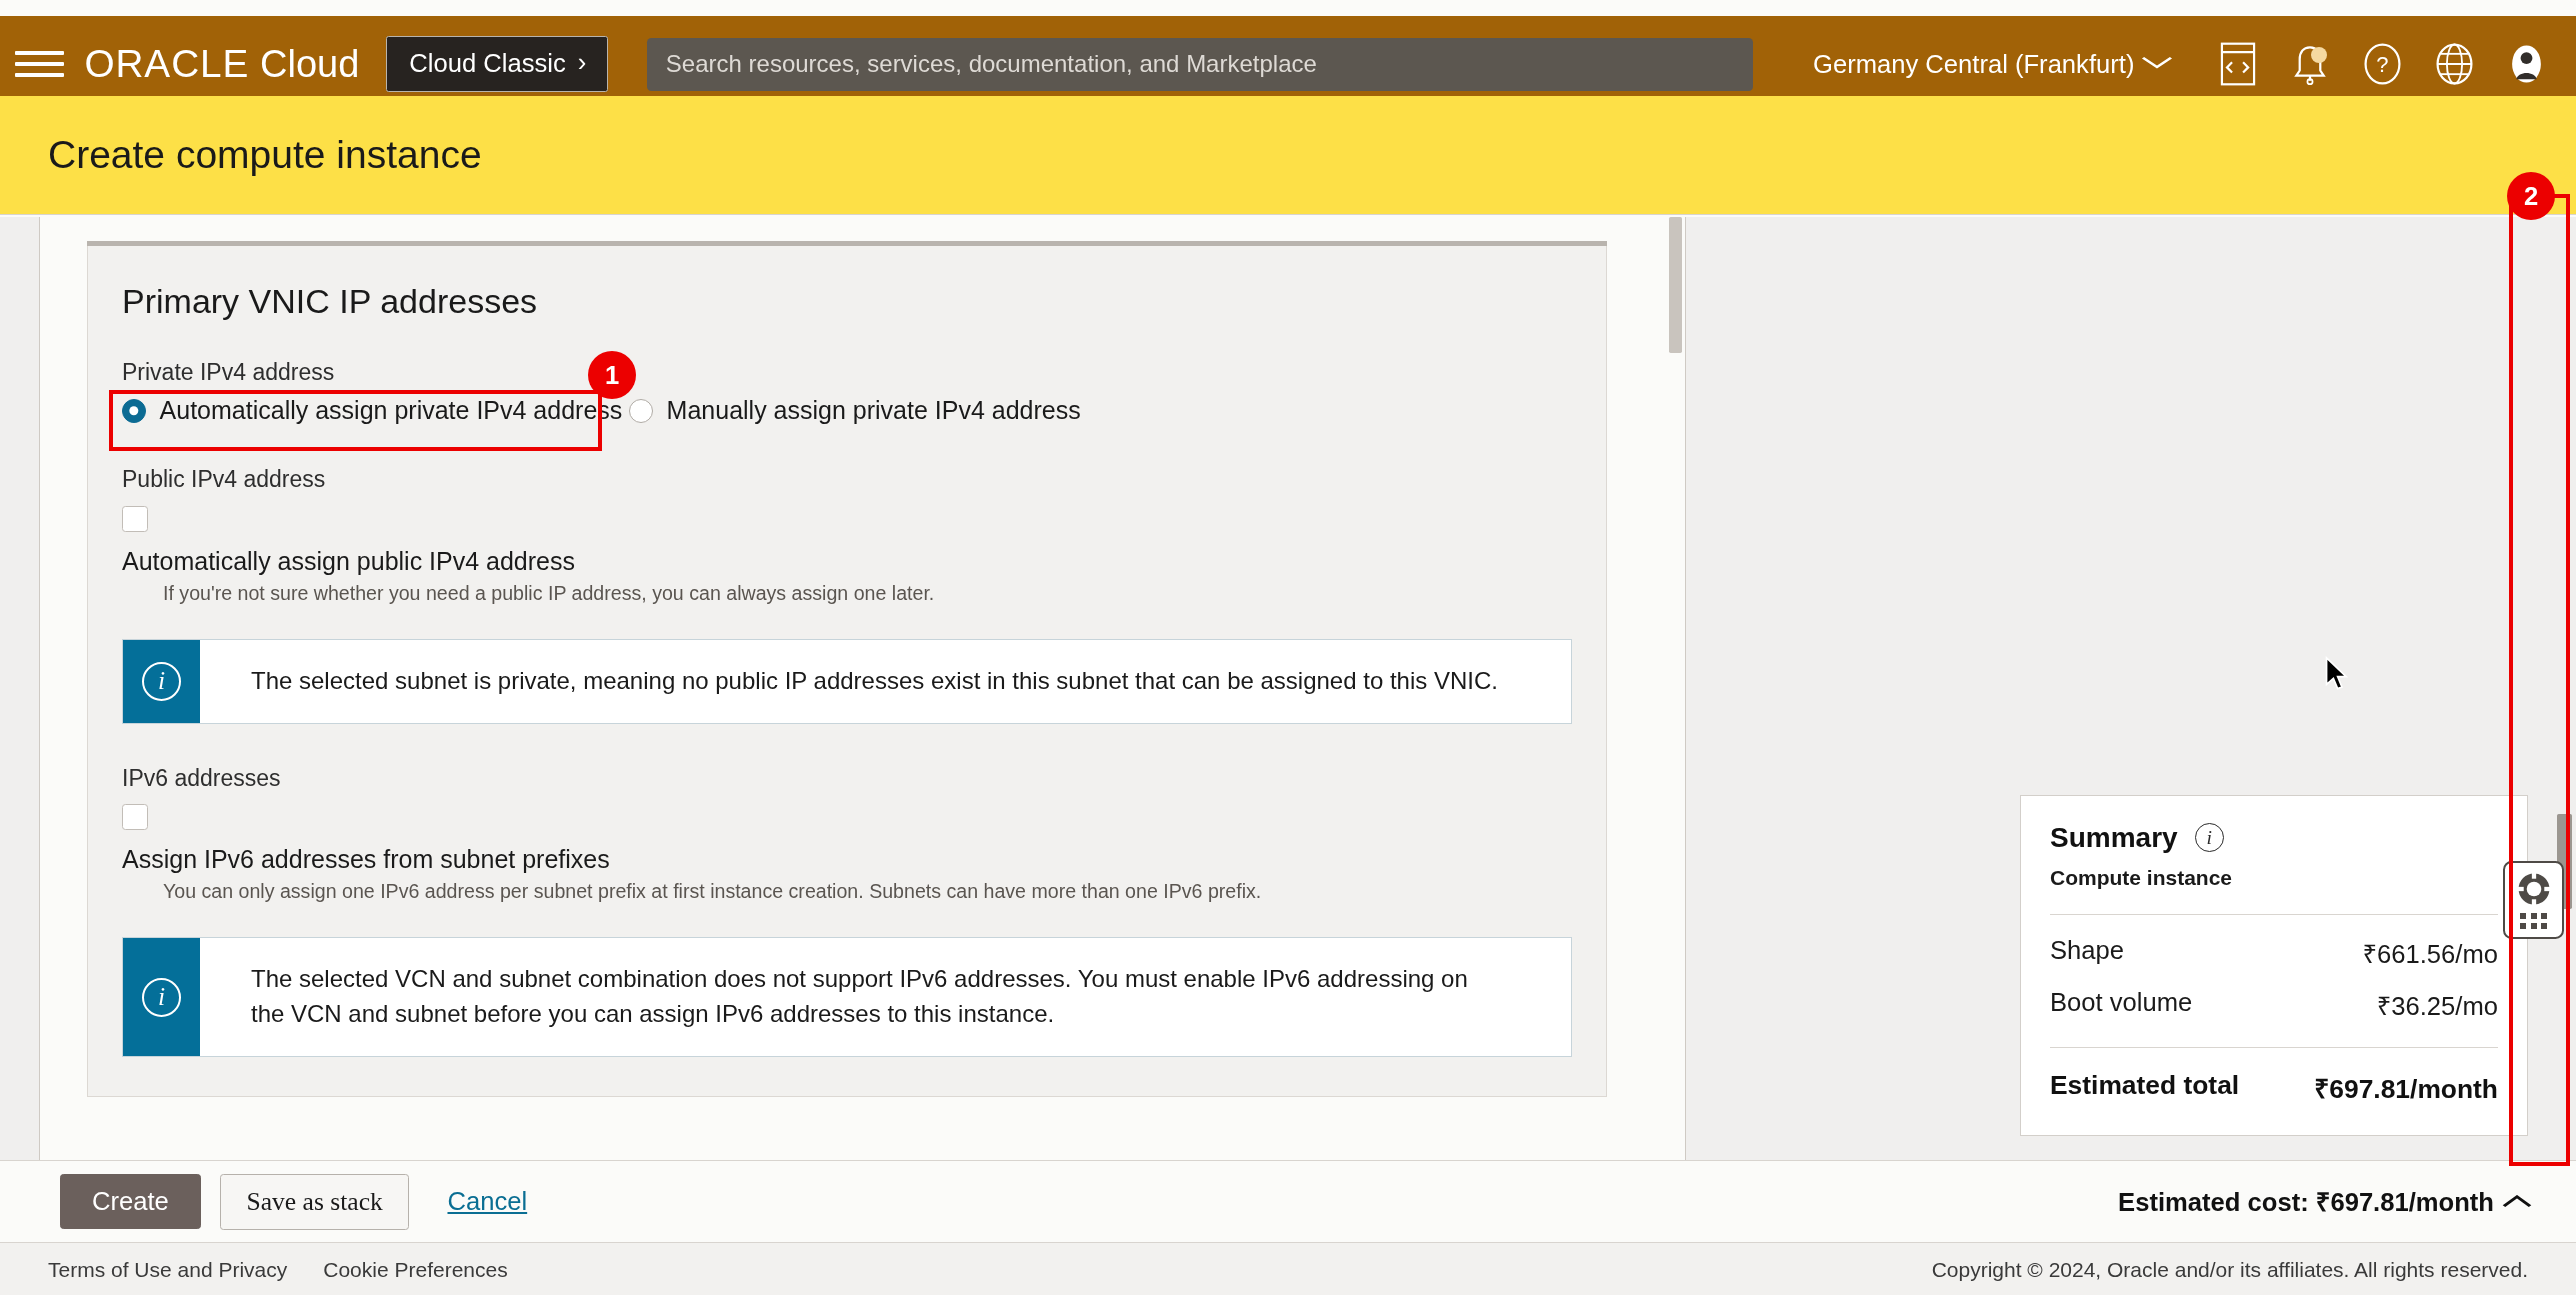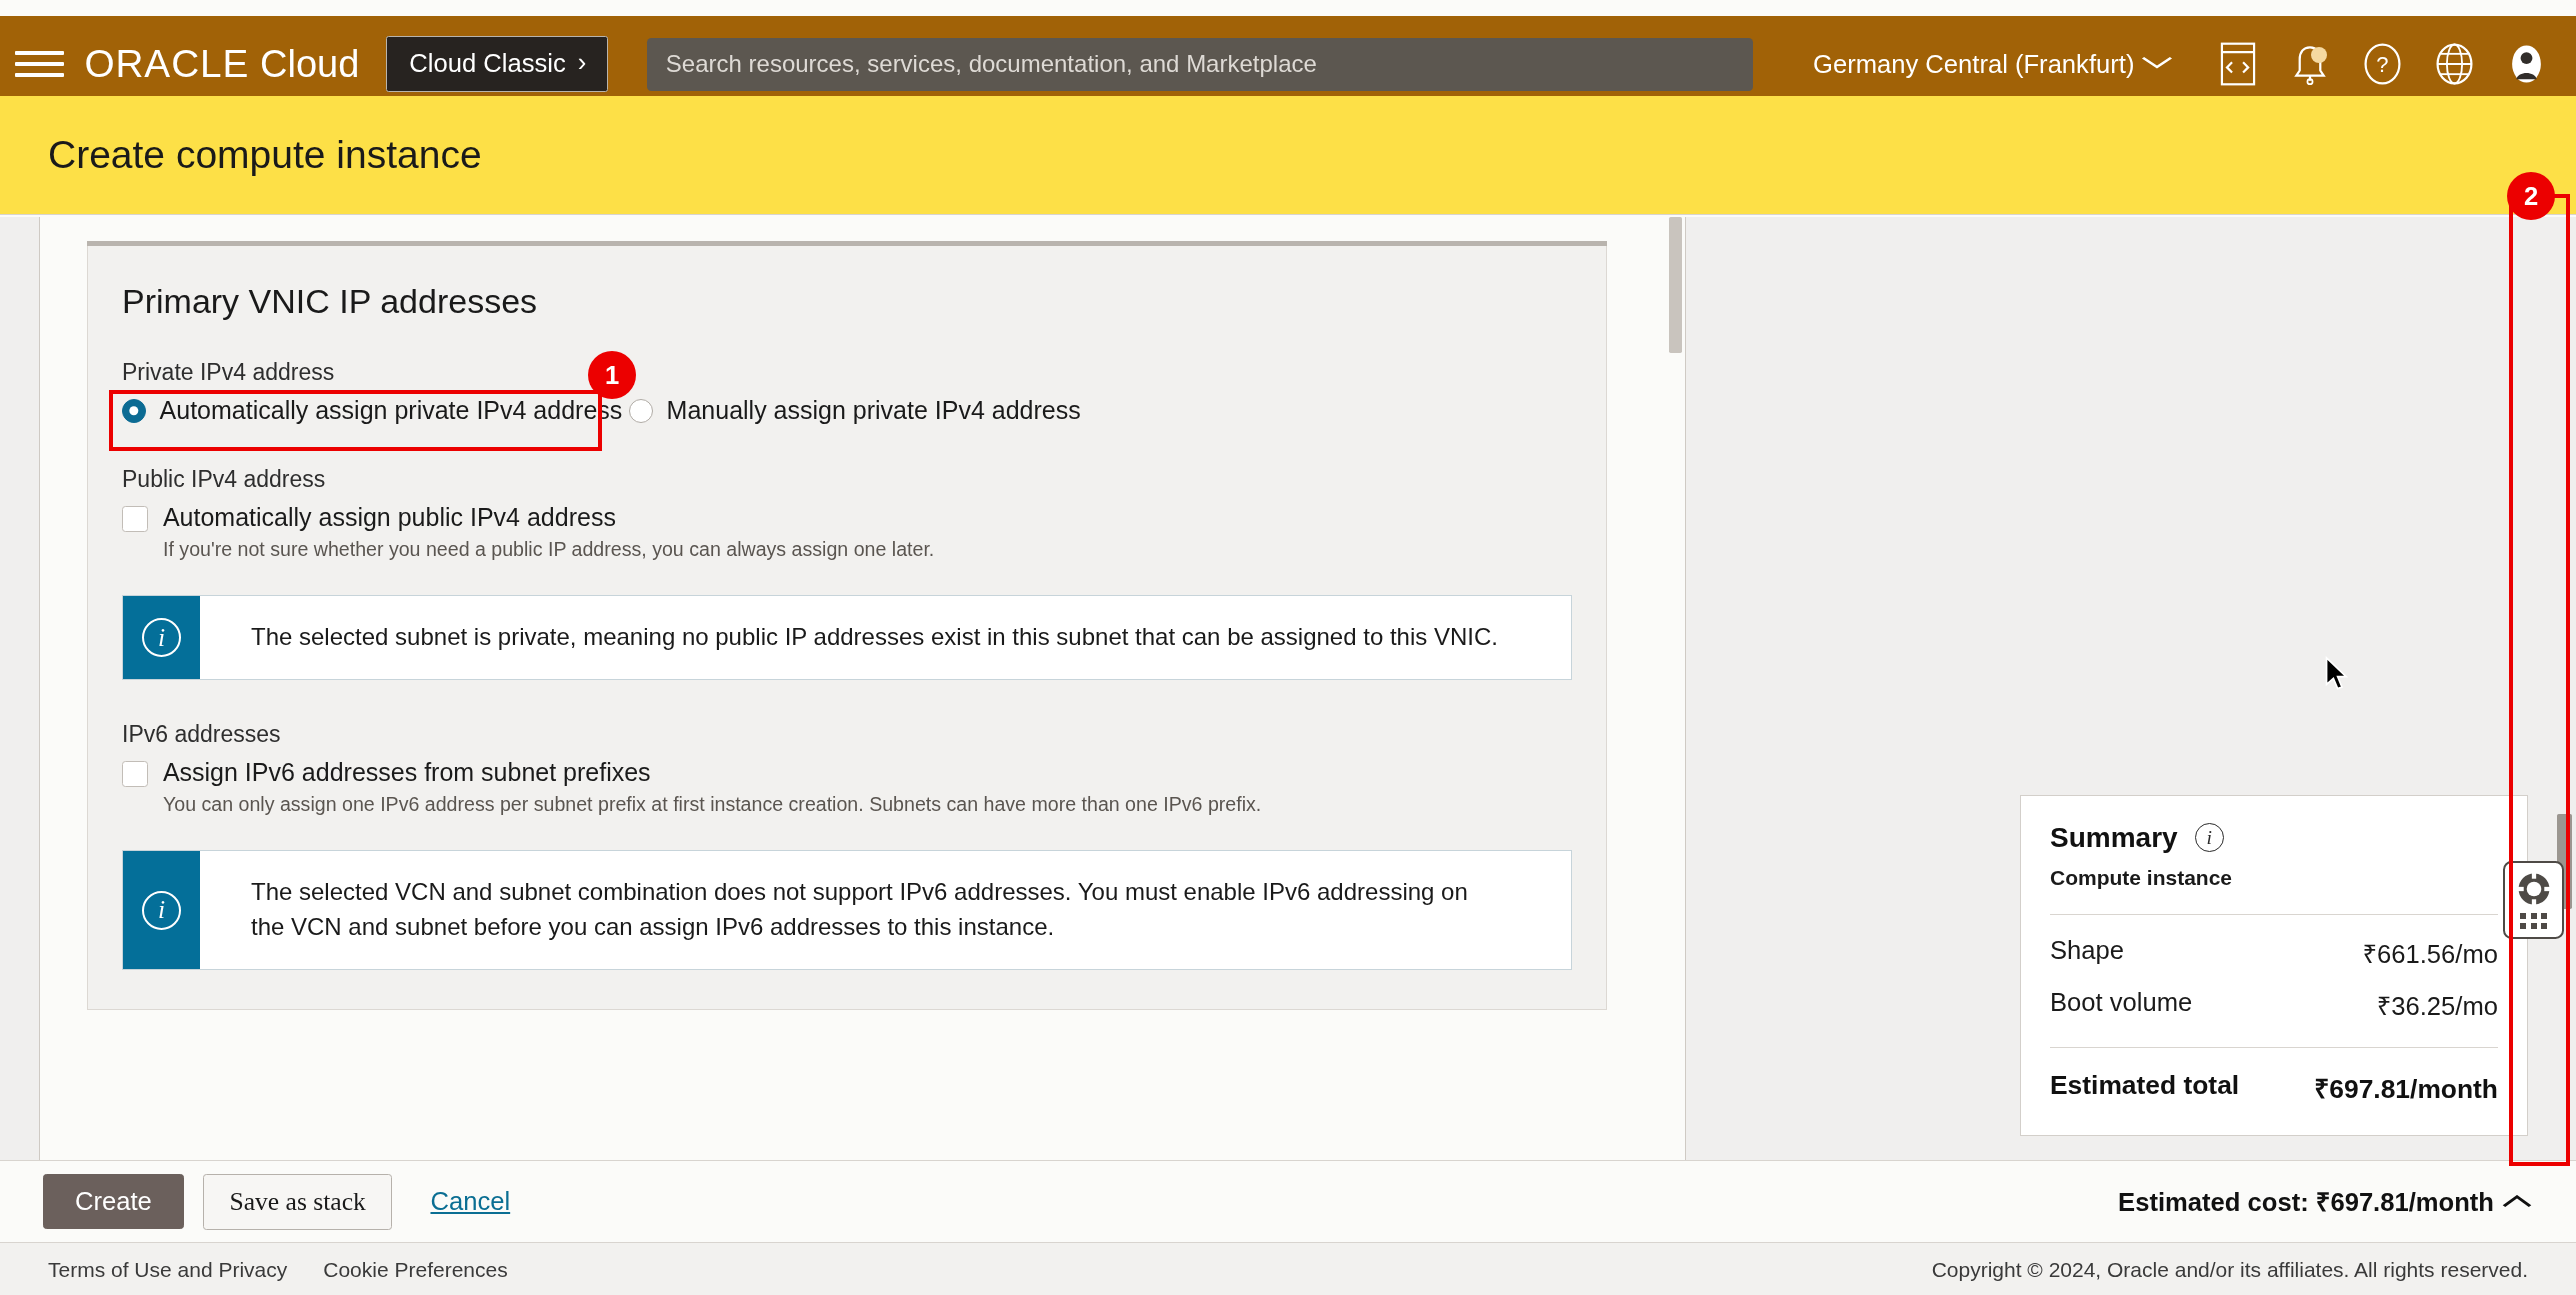--- a/index.html
+++ b/index.html
@@ -115,21 +115,21 @@
     border: 1.7px solid #b0aba5; background: #fff; flex: none;
     position: relative;
   }
   .radio.checked { border: 1.7px solid #0c6b93; background: #0c6b93; }
   .radio.checked::after {
     content:''; position: absolute; width: 9.4px; height: 9.4px; border-radius: 50%;
     background: #fff; left: 50%; top: 50%; transform: translate(-50%,-50%);
   }
   .radio-text { font-size: 25px; color: #1a1a1a; }
 
-  .chk-row { display: flex; align-items: flex-start; gap: 15.3px; margin-top: 6.8px; }
+  .chk-row { display: flex; align-items: flex-start; gap: 15.3px; margin-top: 6.8px; flex-direction: column; }
   .chkbox {
     width: 25.6px; height: 25.6px; border: 1.7px solid #c2bdb7; border-radius: 3.4px;
     background: #fff; flex: none; margin-top: 2.6px;
   }
   .chk-text { font-size: 25px; color: #1a1a1a; }
   .hint { font-size: 19.6px; color: #5a5550; margin-left: 41px; margin-top: 6px; }
 
   .infobox {
     display: flex; margin-top: 34px; background: #fff;
     border: 0.9px solid #c7d4da; min-height: 73px;
@@ -189,21 +189,21 @@
   }
   .form-scroll-thumb {
     position: absolute; right: 3.4px; top: 0px; width: 12.8px; height: 136px;
     background: #c9c4be; border-radius: 1.7px;
   }
 
   
   .action-bar {
     position: absolute; top: 1160px; left: 0; width: 2576px; height: 82px;
     background: #fbfbf9; border-top: 0.9px solid #d8d4cf;
-    display: flex; align-items: center; padding-left: 43px;
+    display: flex; align-items: center; padding-left: 60px;
   }
   .btn-create {
     background: #6b605c; color: #fff; border: 0.9px solid #6b605c;
     font-size: 25.6px; padding: 12px 31px; border-radius: 3.4px; cursor: pointer;
     font-family: "Liberation Sans", sans-serif;
   }
   .btn-stack {
     background: #f7f6f4; color: #1a1a1a; border: 0.9px solid #b6b1ab;
     font-size: 25.6px; padding: 12px 25.6px; border-radius: 3.4px; margin-left: 19px; cursor: pointer;
     font-family: Liberation Serif, serif;

